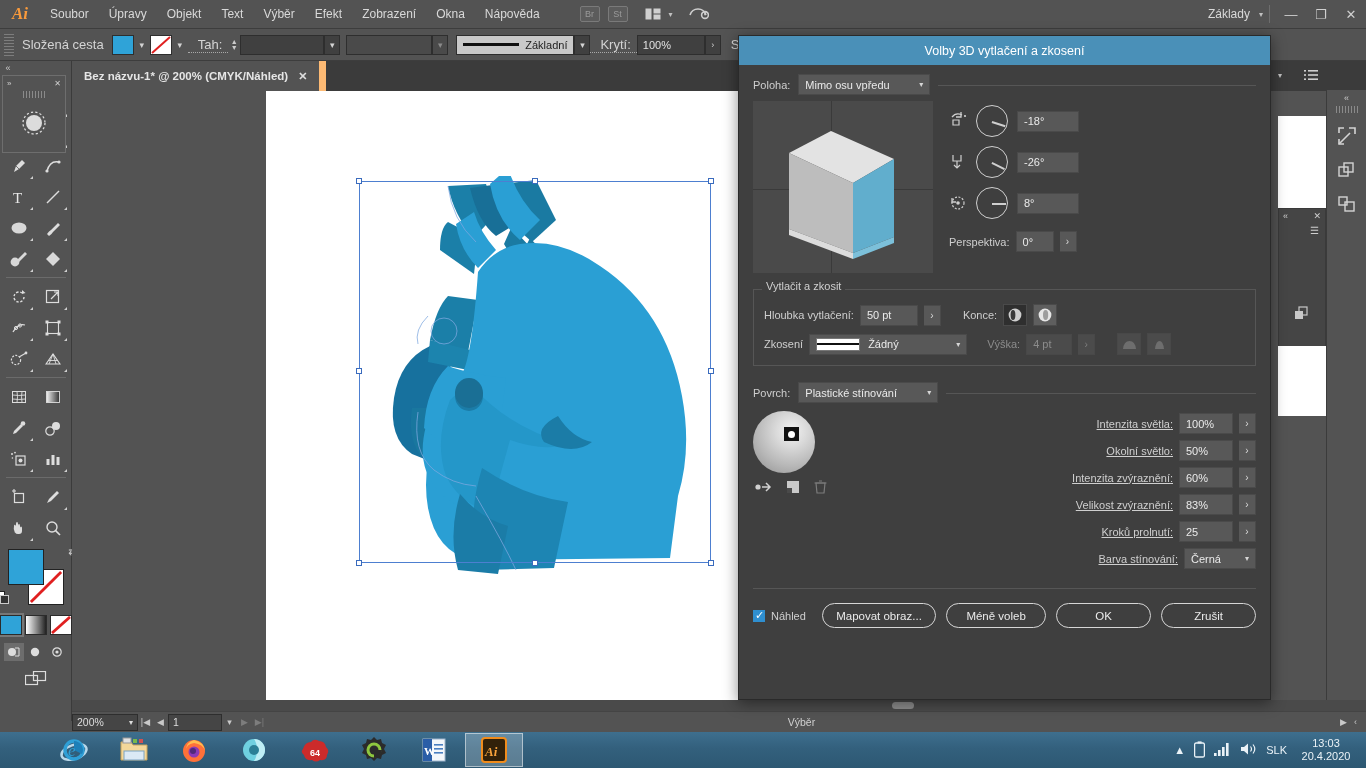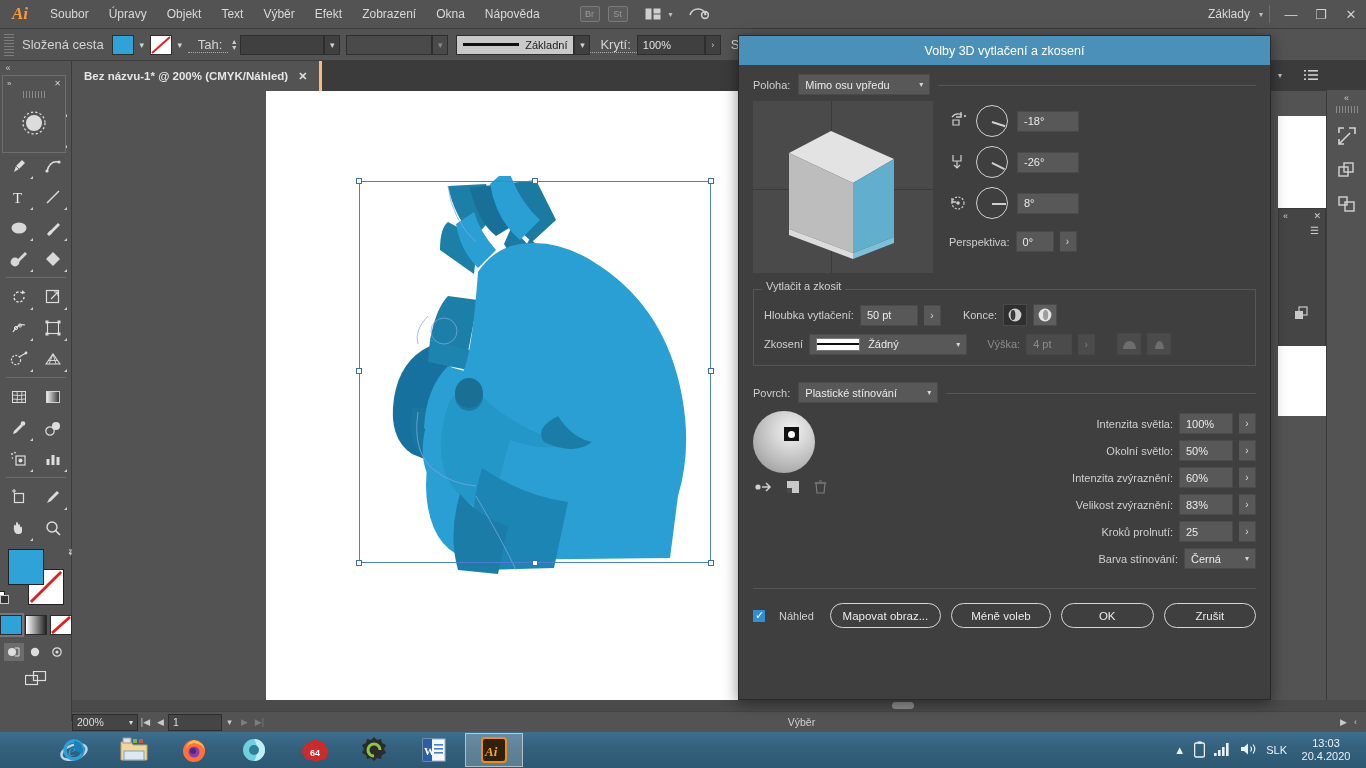--- a/index.html
+++ b/index.html
@@ -75,21 +75,21 @@
   .dotted-underline { border-bottom: 1px dotted #a9a9a9; }
 
   
   .tabbar {
     position: absolute; left: 0; top: 61px; width: 1366px; height: 30px;
     background: #3b3b3b; display: flex; align-items: flex-end;
   }
   .doc-tab {
     height: 30px; background: #535353; display: flex; align-items: center; gap: 10px;
     padding: 0 12px; font-size: 11.5px; font-weight: bold; color: #e6e6e6;
-    border-right: 3px solid #fdba74;
+    border-right: 7px solid #fdba74;
   }
   .tab-close { font-size: 11px; color: #ddd; }
 
   
   .toolbar {
     position: absolute; left: 0; top: 61px; width: 72px; height: 660px;
     background: #535353; border-right: 1px solid #3b3b3b;
     display: flex; flex-direction: column; align-items: center;
   }
   .tb-collapse { width: 72px; height: 14px; color: #c8c8c8; font-size: 9px; padding-left: 6px; padding-top:2px;}
@@ -234,21 +234,21 @@
     width: 62px; height: 62px; border-radius: 50%;
     background: radial-gradient(circle at 62% 32%, #f2f2f2 0%, #d9d9d9 28%, #b9b9b9 60%, #9a9a9a 88%, #8e8e8e 100%);
     position: relative;
   }
   .lightdot { position:absolute; left: 31px; top: 16px; width: 15px; height: 14px; background:#111;
     display:flex; align-items:center; justify-content:center;}
   .lightdot i { width: 7px; height: 7px; background:#fff; border-radius:50%; display:block;}
   .lightrow { display:flex; align-items:center; gap: 14px; margin-top: 7px; padding-left: 2px;}
 
   .sf-row { display:flex; align-items:center; justify-content:flex-end; gap: 6px; margin-bottom: 6px;}
-  .sf-lbl { font-size: 11px; color:#cfcfcf; text-align: right;}
+  .sf-lbl { font-size: 11px; color:#cfcfcf; text-align: right; text-decoration: underline;}
 
   .cbx { width: 12px; height: 12px; border: 1px solid #9a9a9a; background: #3f3f3f; display:inline-block;}
   .cbx.checked { background: #2f8fd0; border-color: #2f8fd0; position: relative;}
   .cbx.checked:after { content:"✓"; position:absolute; left: 1px; top: -2px; color:#fff; font-size: 11px; line-height: 13px;}
 
   .btn {
     height: 25px; border: 1px solid #d6d6d6; border-radius: 13px; background: #3f3f3f;
     color: #eaeaea; font-size: 11.5px; display:flex; align-items:center; justify-content:center;
     padding: 0 14px; white-space: nowrap;
   }
@@ -976,21 +976,21 @@
               <span class="cv">▾</span>
             </div>
           </div>
         </div>
       </div>
 
 
       <div style="height:1px;background:#565656;margin:13px 0 0 0"></div>
 
       <div class="row" style="gap:10px;margin-top:14px">
-        <label class="row" style="gap:14px">
+        <label class="row" style="gap:6px">
           <span class="cbx checked"></span>
           <span class="lbl">Náhled</span>
         </label>
         <div class="btn wide" style="margin-left:6px">Mapovat obraz...</div>
         <div class="btn wide">Méně voleb</div>
         <div class="btn" style="width:96px">OK</div>
         <div class="btn" style="width:96px">Zrušit</div>
       </div>
 
     </div>

